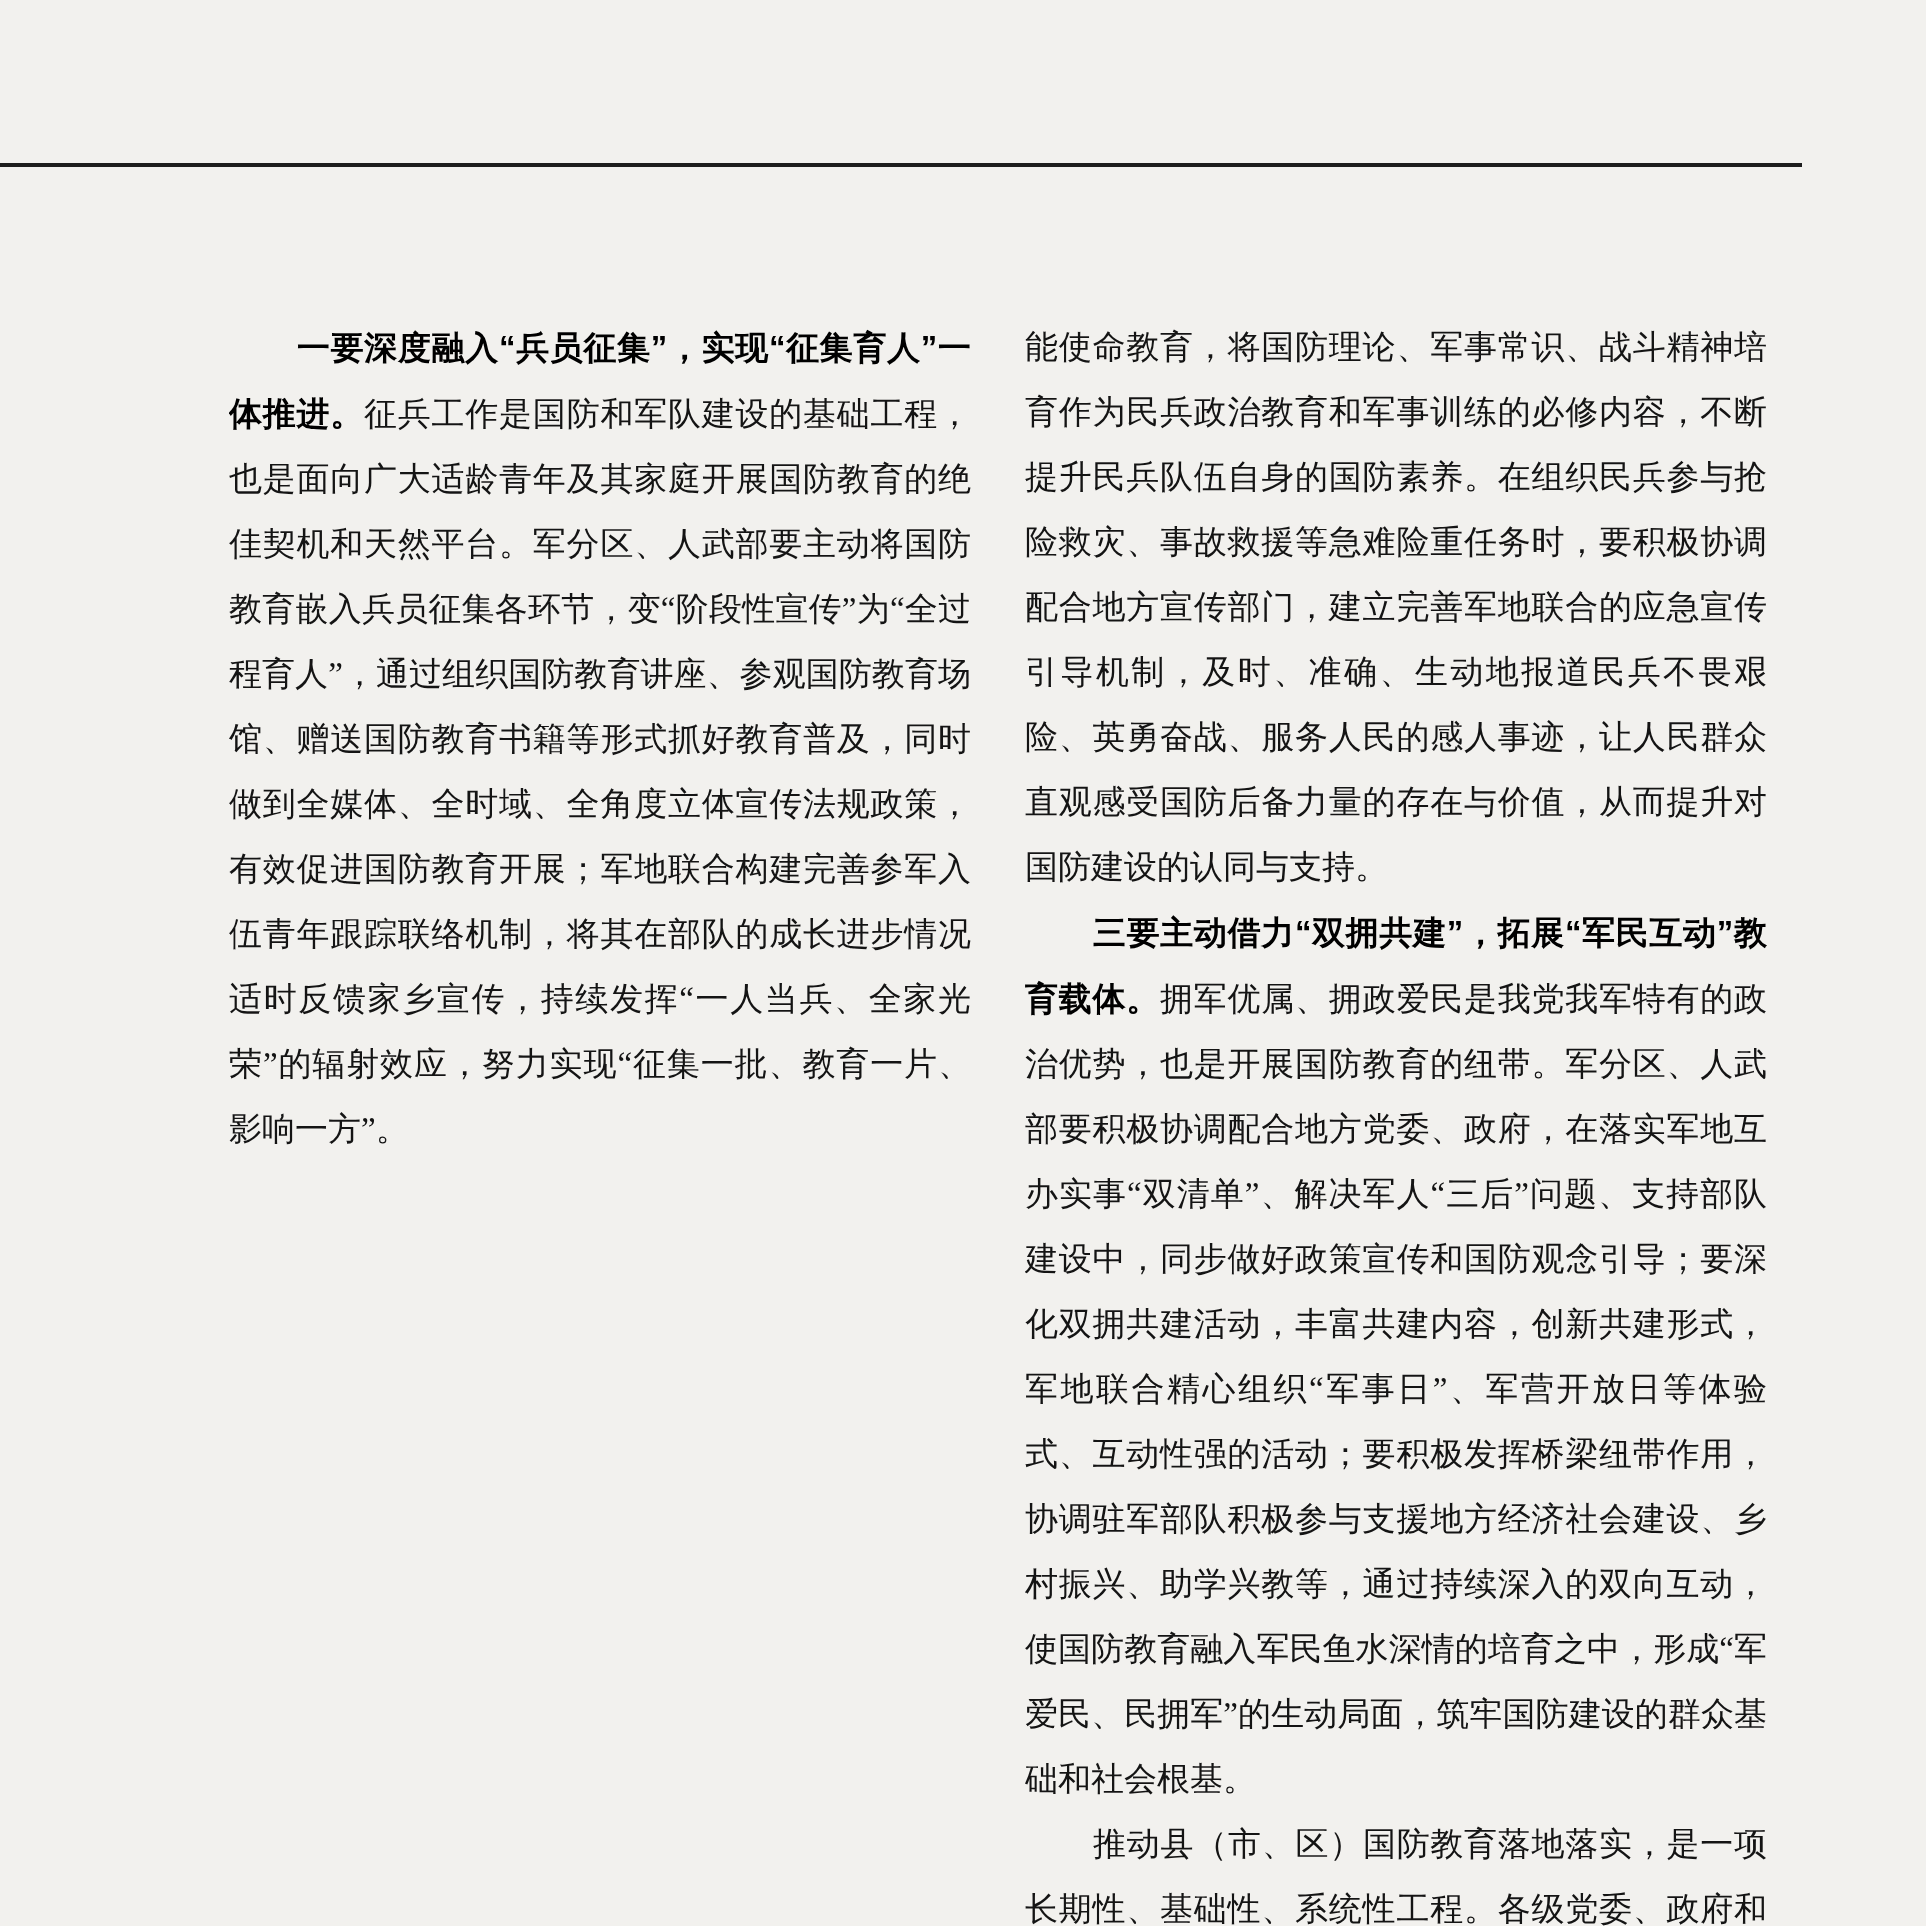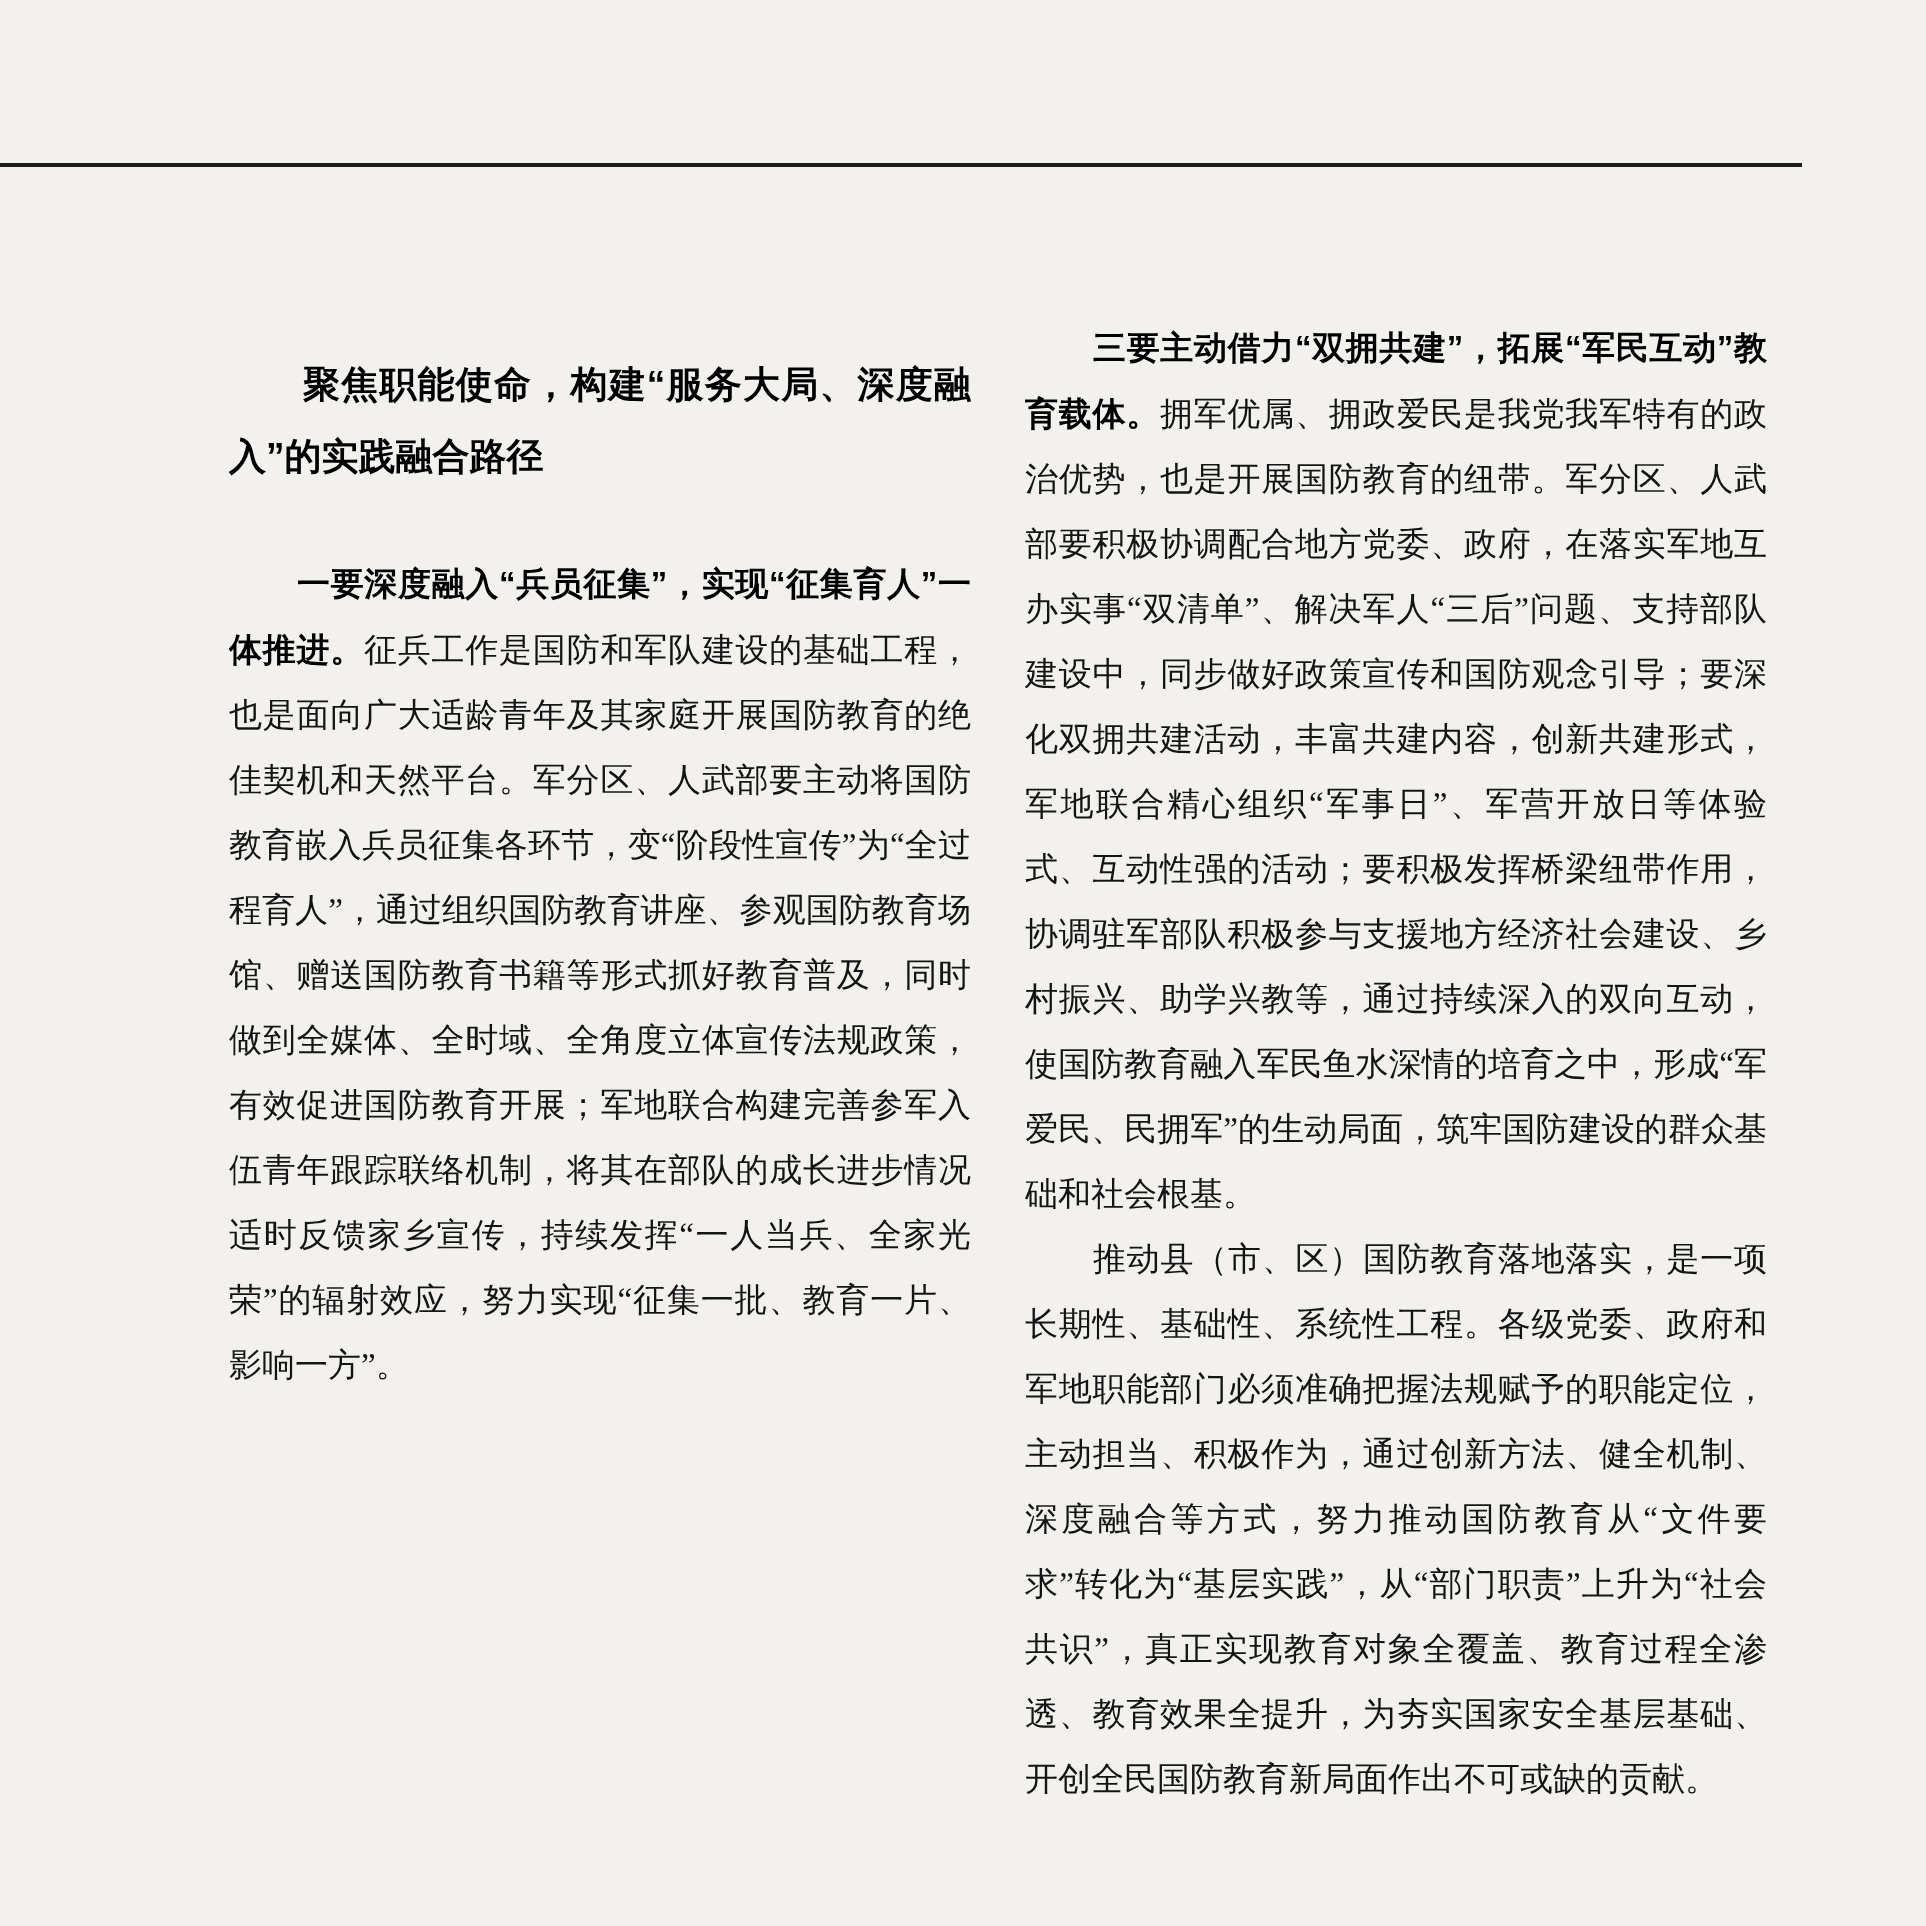--- a/index.html
+++ b/index.html
@@ -39,23 +39,23 @@
   }
 </style>
 </head>
 <body>
 
 <div class="page">
 
   <div class="header-rule"></div>
 
   <div class="col col-left">
-      <p class="heading"><span>聚焦职能使命，构建“服务大局、深度融入”的实践融合路径</span></p>
       <p class="body"><span class="lead">一要深度融入“兵员征集”，实现“征集育人”一体推进。</span><span>征兵工作是国防和军队建设的基础工程，也是面向广大适龄青年及其家庭开展国防教育的绝佳契机和天然平台。军分区、人武部要主动将国防教育嵌入兵员征集各环节，变“阶段性宣传”为“全过程育人”，通过组织国防教育讲座、参观国防教育场馆、赠送国防教育书籍等形式抓好教育普及，同时做到全媒体、全时域、全角度立体宣传法规政策，有效促进国防教育开展；军地联合构建完善参军入伍青年跟踪联络机制，将其在部队的成长进步情况适时反馈家乡宣传，持续发挥“一人当兵、全家光荣”的辐射效应，努力实现“征集一批、教育一片、影响一方”。</span></p>
     </div>
 
   <div class="col col-right">
+      <p class="continuation"><span>能使命教育，将国防理论、军事常识、战斗精神培育作为民兵政治教育和军事训练的必修内容，不断提升民兵队伍自身的国防素养。在组织民兵参与抢险救灾、事故救援等急难险重任务时，要积极协调配合地方宣传部门，建立完善军地联合的应急宣传引导机制，及时、准确、生动地报道民兵不畏艰险、英勇奋战、服务人民的感人事迹，让人民群众直观感受国防后备力量的存在与价值，从而提升对国防建设的认同与支持。</span></p>
       <p class="body"><span class="lead">三要主动借力“双拥共建”，拓展“军民互动”教育载体。</span><span>拥军优属、拥政爱民是我党我军特有的政治优势，也是开展国防教育的纽带。军分区、人武部要积极协调配合地方党委、政府，在落实军地互办实事“双清单”、解决军人“三后”问题、支持部队建设中，同步做好政策宣传和国防观念引导；要深化双拥共建活动，丰富共建内容，创新共建形式，军地联合精心组织“军事日”、军营开放日等体验式、互动性强的活动；要积极发挥桥梁纽带作用，协调驻军部队积极参与支援地方经济社会建设、乡村振兴、助学兴教等，通过持续深入的双向互动，使国防教育融入军民鱼水深情的培育之中，形成“军爱民、民拥军”的生动局面，筑牢国防建设的群众基础和社会根基。</span></p>
       <p class="body"><span>推动县（市、区）国防教育落地落实，是一项长期性、基础性、系统性工程。各级党委、政府和军地职能部门必须准确把握法规赋予的职能定位，主动担当、积极作为，通过创新方法、健全机制、深度融合等方式，努力推动国防教育从“文件要求”转化为“基层实践”，从“部门职责”上升为“社会共识”，真正实现教育对象全覆盖、教育过程全渗透、教育效果全提升，为夯实国家安全基层基础、开创全民国防教育新局面作出不可或缺的贡献。</span></p>
     </div>
 
 </div>
 
 
 </body></html>

